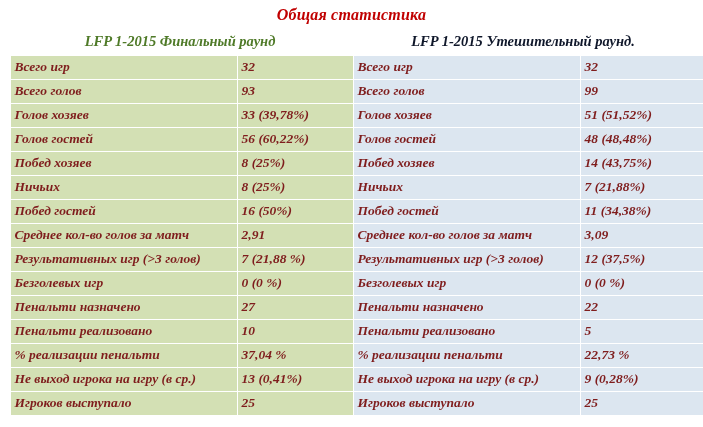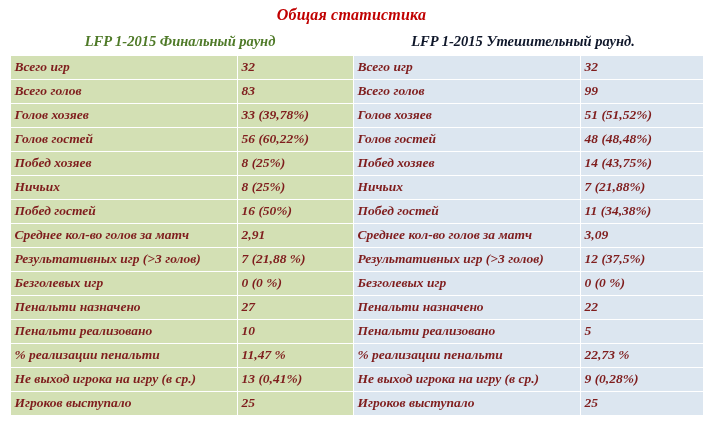--- a/index.html
+++ b/index.html
@@ -91,21 +91,21 @@
     <div class="table-block">
       <div class="table-caption cap-green">LFP 1-2015 Финальный раунд</div>
       <table class="t-green">
         <tbody>
           <tr>
             <td class="col-label">Всего игр</td>
             <td class="col-value">32</td>
           </tr>
           <tr>
             <td class="col-label">Всего голов</td>
-            <td class="col-value">83</td>
+            <td class="col-value">93</td>
           </tr>
           <tr>
             <td class="col-label">Голов хозяев</td>
             <td class="col-value">33 (39,78%)</td>
           </tr>
           <tr>
             <td class="col-label">Голов гостей</td>
             <td class="col-value">56 (60,22%)</td>
           </tr>
           <tr>
@@ -135,21 +135,21 @@
           <tr>
             <td class="col-label">Пенальти назначено</td>
             <td class="col-value">27</td>
           </tr>
           <tr>
             <td class="col-label">Пенальти реализовано</td>
             <td class="col-value">10</td>
           </tr>
           <tr>
             <td class="col-label">% реализации пенальти</td>
-            <td class="col-value">11,47 %</td>
+            <td class="col-value">37,04 %</td>
           </tr>
           <tr>
             <td class="col-label">Не выход игрока на игру (в ср.)</td>
             <td class="col-value">13 (0,41%)</td>
           </tr>
           <tr>
             <td class="col-label">Игроков выступало</td>
             <td class="col-value">25</td>
           </tr>
         </tbody>

